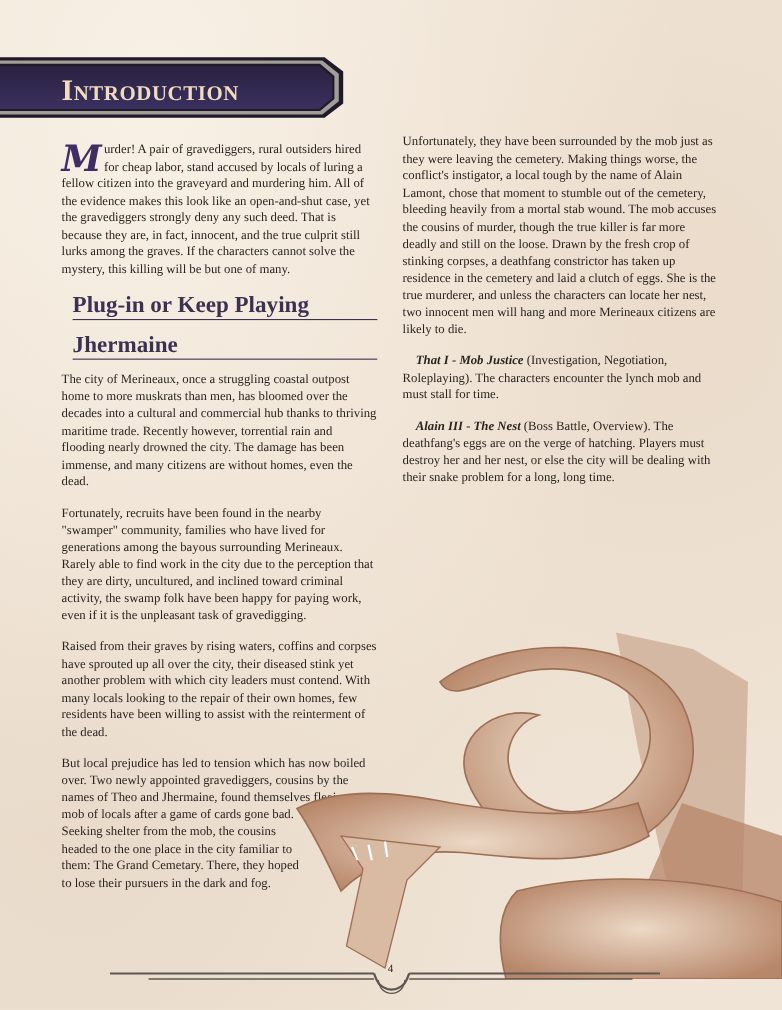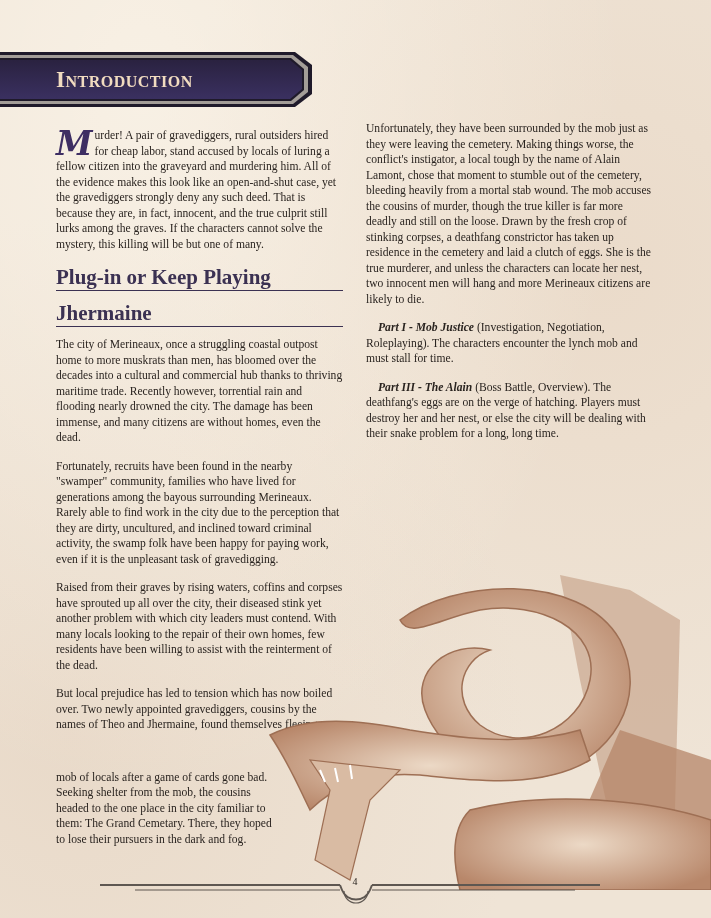--- a/index.html
+++ b/index.html
@@ -13,41 +13,41 @@
     font-family: "Liberation Serif", "DejaVu Serif", serif;
     color: #2a2420;
   }
   .banner {
     position: absolute; left: -10px; top: 51px; width: 323px; height: 57px;
   }
   .banner svg { position: absolute; left: 0; top: 0; }
   .banner-title {
     position: absolute; left: 66px; top: 16px;
     font-family: "Liberation Serif", serif; font-weight: bold;
-    font-size: 23px; letter-spacing: 0.5px; color: #f1dcc0;
+    font-size: 27px; letter-spacing: 0.5px; color: #f1dcc0;
     font-variant: small-caps;
     text-align: center;
   }
   .col { position: absolute; font-size: 11.6px; line-height: 15.5px; }
   .col-left { left: 56px; top: 128px; width: 287px; }
   .col-right { left: 366px; top: 121px; width: 288px; }
   p { margin: 0 0 13px 0; }
   .dropcap {
     float: left; font-family: "DejaVu Serif", serif; font-weight: bold; font-style: italic;
     font-size: 33px; line-height: 28px; color: #3e2e63; margin: 2px 2px 0 0;
   }
   h2 {
-    margin: 6px 0 10px 0; padding-bottom: 1px;
+    margin: 6px 0 10px 10px; padding-bottom: 1px;
     font-family: "Liberation Serif", serif; font-weight: bold;
     font-size: 21px; line-height: 24px; color: #3b3152;
     border-bottom: 1.5px solid #3b3152;
   }
   .part { text-indent: 12px; }
   .part b { font-style: italic; }
-  .narrow { width: 218px; margin-top: 37px; }
+  .narrow { width: 218px; }
   .snake {
     position: absolute; left: 250px; top: 560px; width: 461px; height: 330px;
   }
   .footer { position: absolute; left: 0; top: 870px; width: 711px; height: 40px; }
   .page-num {
     position: absolute; left: 350px; top: 876px; width: 10px; text-align: center;
     font-size: 10px; color: #2a2420;
   }
 </style>
 </head>
@@ -77,22 +77,22 @@
   <h2>Jhermaine</h2>
   <p>The city of Merineaux, once a struggling coastal outpost home to more muskrats than men, has bloomed over the decades into a cultural and commercial hub thanks to thriving maritime trade. Recently however, torrential rain and flooding nearly drowned the city. The damage has been immense, and many citizens are without homes, even the dead.</p>
   <p>Fortunately, recruits have been found in the nearby "swamper" community, families who have lived for generations among the bayous surrounding Merineaux. Rarely able to find work in the city due to the perception that they are dirty, uncultured, and inclined toward criminal activity, the swamp folk have been happy for paying work, even if it is the unpleasant task of gravedigging.</p>
   <p>Raised from their graves by rising waters, coffins and corpses have sprouted up all over the city, their diseased stink yet another problem with which city leaders must contend. With many locals looking to the repair of their own homes, few residents have been willing to assist with the reinterment of the dead.</p>
   <p style="margin-bottom:0">But local prejudice has led to tension which has now boiled over. Two newly appointed gravediggers, cousins by the names of Theo and Jhermaine, found themselves fleeing a</p>
   <p class="narrow">mob of locals after a game of cards gone bad. Seeking shelter from the mob, the cousins headed to the one place in the city familiar to them: The Grand Cemetary. There, they hoped to lose their pursuers in the dark and fog.</p>
 </div>
 
 <div class="col col-right">
   <p>Unfortunately, they have been surrounded by the mob just as they were leaving the cemetery. Making things worse, the conflict's instigator, a local tough by the name of Alain Lamont, chose that moment to stumble out of the cemetery, bleeding heavily from a mortal stab wound. The mob accuses the cousins of murder, though the true killer is far more deadly and still on the loose. Drawn by the fresh crop of stinking corpses, a deathfang constrictor has taken up residence in the cemetery and laid a clutch of eggs. She is the true murderer, and unless the characters can locate her nest, two innocent men will hang and more Merineaux citizens are likely to die.</p>
-  <p class="part"><b>Part I - Mob Justice</b><span> (Investigation, Negotiation, Roleplaying). The characters encounter the lynch mob and must stall for time.</span></p>
-  <p class="part"><b>Part III - The Alain</b><span> (Boss Battle, Overview). The deathfang's eggs are on the verge of hatching. Players must destroy her and her nest, or else the city will be dealing with their snake problem for a long, long time.</span></p>
+  <p class="part"><b>That I - Mob Justice</b><span> (Investigation, Negotiation, Roleplaying). The characters encounter the lynch mob and must stall for time.</span></p>
+  <p class="part"><b>Alain III - The Nest</b><span> (Boss Battle, Overview). The deathfang's eggs are on the verge of hatching. Players must destroy her and her nest, or else the city will be dealing with their snake problem for a long, long time.</span></p>
 </div>
 
 <div class="snake">
   <svg width="461" height="330" viewBox="0 0 461 330">
     <defs>
       <radialGradient id="sk" cx="0.5" cy="0.5" r="0.6">
         <stop offset="0" stop-color="#ecd9c6"></stop>
         <stop offset="1" stop-color="#b8876a"></stop>
       </radialGradient>
     </defs>

